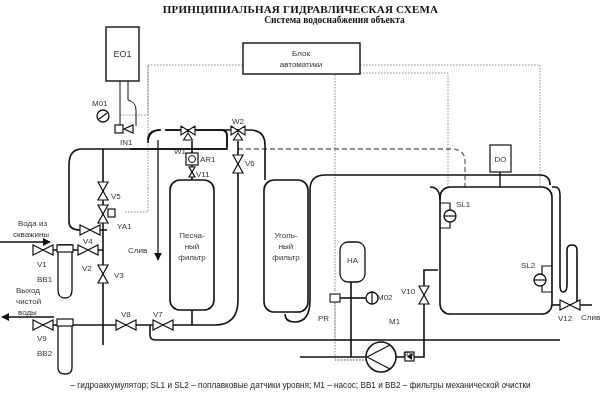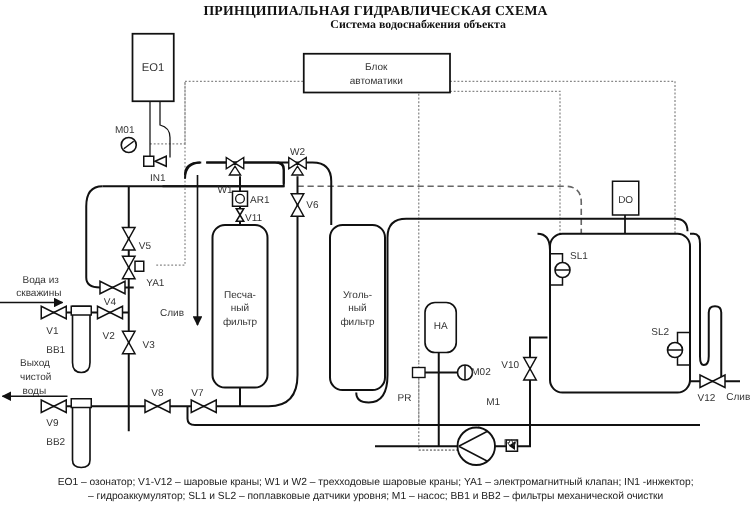--- a/index.html
+++ b/index.html
@@ -224,15 +224,14 @@
     <text x="13" y="237">скважины</text>
     <text x="16" y="293">Выход</text>
     <text x="16" y="304">чистой</text>
     <text x="18" y="315">воды</text>
     <text x="128" y="253">Слив</text>
     <text x="581" y="320">Слив</text>
   </g>
 </svg>
 
 <div class="legend">
-  <div>EO1 – озонатор; V1-V12 – шаровые краны; W1 и W2 – трехходовые шаровые краны; YA1 – электромагнитный клапан; IN1 -инжектор;</div>
   <div>– гидроаккумулятор; SL1 и SL2 – поплавковые датчики уровня; M1 – насос; BB1 и BB2 – фильтры механической очистки</div>
 </div>
 
 </body></html>

